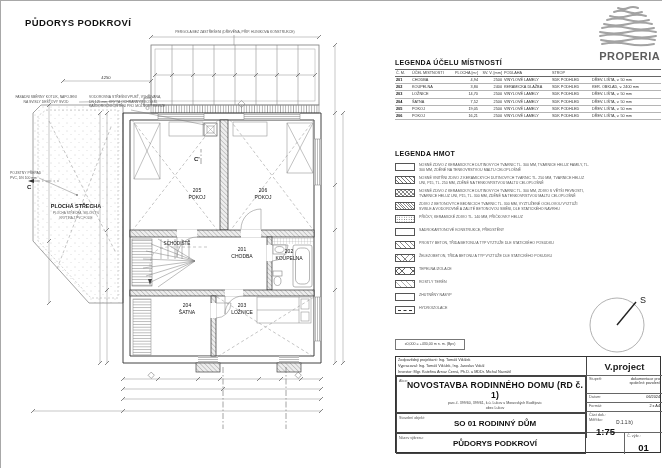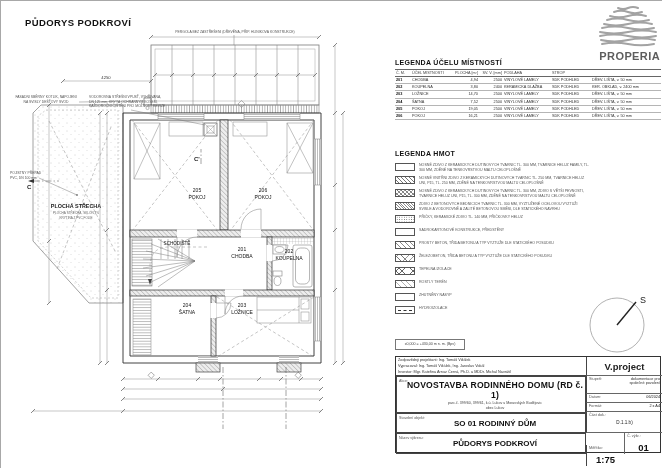--- a/index.html
+++ b/index.html
@@ -507,21 +507,21 @@
       <span class="v">06/2024</span>
     </div>
     <div class="tb tb-kv" style="left:190px;top:46px;width:76px;height:9px;border-left:.9px solid #444;border-bottom:.6px solid #666;">
       <span style="color:#555">Formát:</span>
       <span class="v">2 x A4</span>
     </div>
     <div class="tb" style="left:190px;top:55px;width:76px;height:21px;border-left:.9px solid #444;border-bottom:.6px solid #666;padding:1px 2px;">
       <span style="color:#555">Část dok.:</span>
       <div style="text-align:center;margin-top:3px;font-size:4.6px;color:#222;">D.1.1.b)</div>
     </div>
-    <div class="tb" style="left:190px;top:88px;width:38px;height:21px;border-left:.9px solid #444;padding:1px 2px;">
+    <div class="tb" style="left:190px;top:60px;width:38px;height:21px;border-left:.9px solid #444;padding:1px 2px;">
       <span style="color:#555">Měřítko:</span>
       <div class="tb-scale">1:75</div>
     </div>
     <div class="tb" style="left:228px;top:76px;width:38px;height:21px;border-left:.6px solid #666;padding:1px 2px;">
       <span style="color:#555">Č. výkr.:</span>
       <div class="tb-scale">01</div>
     </div>
   </div>
 
 </div>

